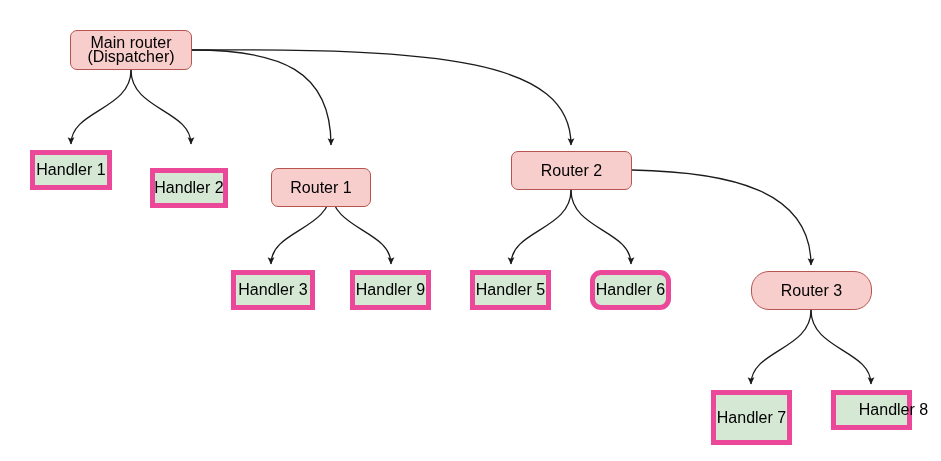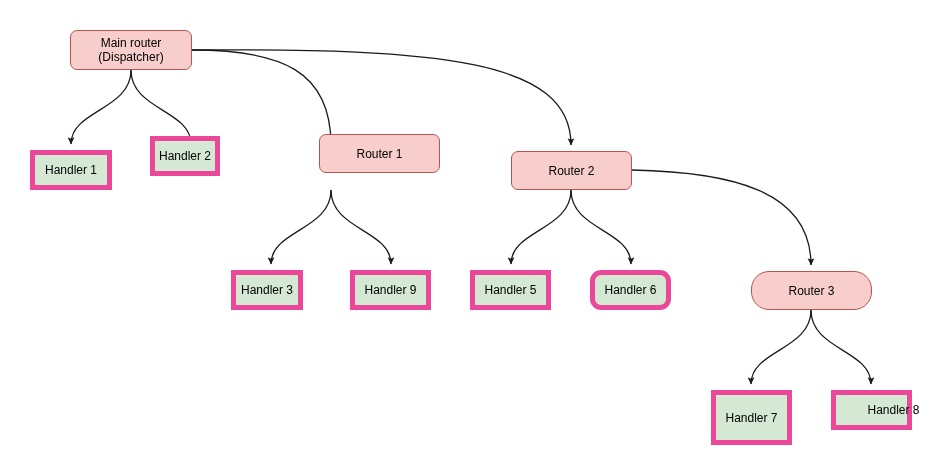--- a/index.html
+++ b/index.html
@@ -25,21 +25,21 @@
     width: 941px;
     height: 461px;
     pointer-events: none;
   }
   .node {
     position: absolute;
     display: flex;
     align-items: center;
     justify-content: center;
     text-align: center;
-    font-size: 12px;
+    font-size: 16px;
     line-height: 14px;
     color: #000000;
     white-space: pre;
     z-index: 2;
   }
   .node.router {
     background: #f8cecc;
     border: 1px solid #b85450;
     border-radius: 7px;
   }
@@ -76,24 +76,24 @@
         <path d="M 632 170 C 730 172 811 190 811 265" fill="none" stroke="#1a1a1a" stroke-width="1.3" marker-end="url(#arrowhead)"></path>
         <path d="M 811 310 C 811 350 751 350 751 384" fill="none" stroke="#1a1a1a" stroke-width="1.3" marker-end="url(#arrowhead)"></path>
         <path d="M 811 310 C 811 350 871 350 871 384" fill="none" stroke="#1a1a1a" stroke-width="1.3" marker-end="url(#arrowhead)"></path>
       </g>
   </svg>
 
   <div id="nodes-layer">
       <div class="node router" style="left: 70px; top: 30px; width: 122px; height: 40px;"><span class="node-label">Main router
 (Dispatcher)</span></div>
       <div class="node handler" style="left: 30px; top: 150px; width: 82px; height: 40px;"><span class="node-label">Handler 1</span></div>
-      <div class="node handler" style="left: 150px; top: 136px; width: 70px; height: 40px;"><span class="node-label">Handler 2</span></div>
-      <div class="node router" style="left: 271px; top: 134px; width: 121px; height: 39px; margin-left: 48px;"><span class="node-label">Router 1</span></div>
+      <div class="node handler" style="left: 150px; top: 168px; width: 78px; height: 40px;"><span class="node-label">Handler 2</span></div>
+      <div class="node router" style="left: 271px; top: 168px; width: 100px; height: 39px;"><span class="node-label">Router 1</span></div>
       <div class="node router" style="left: 511px; top: 151px; width: 121px; height: 39px;"><span class="node-label">Router 2</span></div>
-      <div class="node handler" style="left: 231px; top: 270px; width: 72px; height: 40px;"><span class="node-label">Handler 3</span></div>
+      <div class="node handler" style="left: 231px; top: 270px; width: 84px; height: 40px;"><span class="node-label">Handler 3</span></div>
       <div class="node handler" style="left: 350px; top: 270px; width: 81px; height: 40px;"><span class="node-label">Handler 9</span></div>
       <div class="node handler" style="left: 470px; top: 270px; width: 81px; height: 40px;"><span class="node-label">Handler 5</span></div>
       <div class="node handler" style="left: 590px; top: 270px; width: 81px; height: 40px; border-radius: 11px;"><span class="node-label">Handler 6</span></div>
       <div class="node router" style="left: 751px; top: 271px; width: 121px; height: 39px; border-radius: 18px;"><span class="node-label">Router 3</span></div>
       <div class="node handler" style="left: 711px; top: 390px; width: 81px; height: 55px;"><span class="node-label">Handler 7</span></div>
       <div class="node handler" style="left: 831px; top: 390px; width: 81px; height: 40px; padding-left: 44px;"><span class="node-label">Handler 8</span></div>
     </div>
 
 </div>
 

